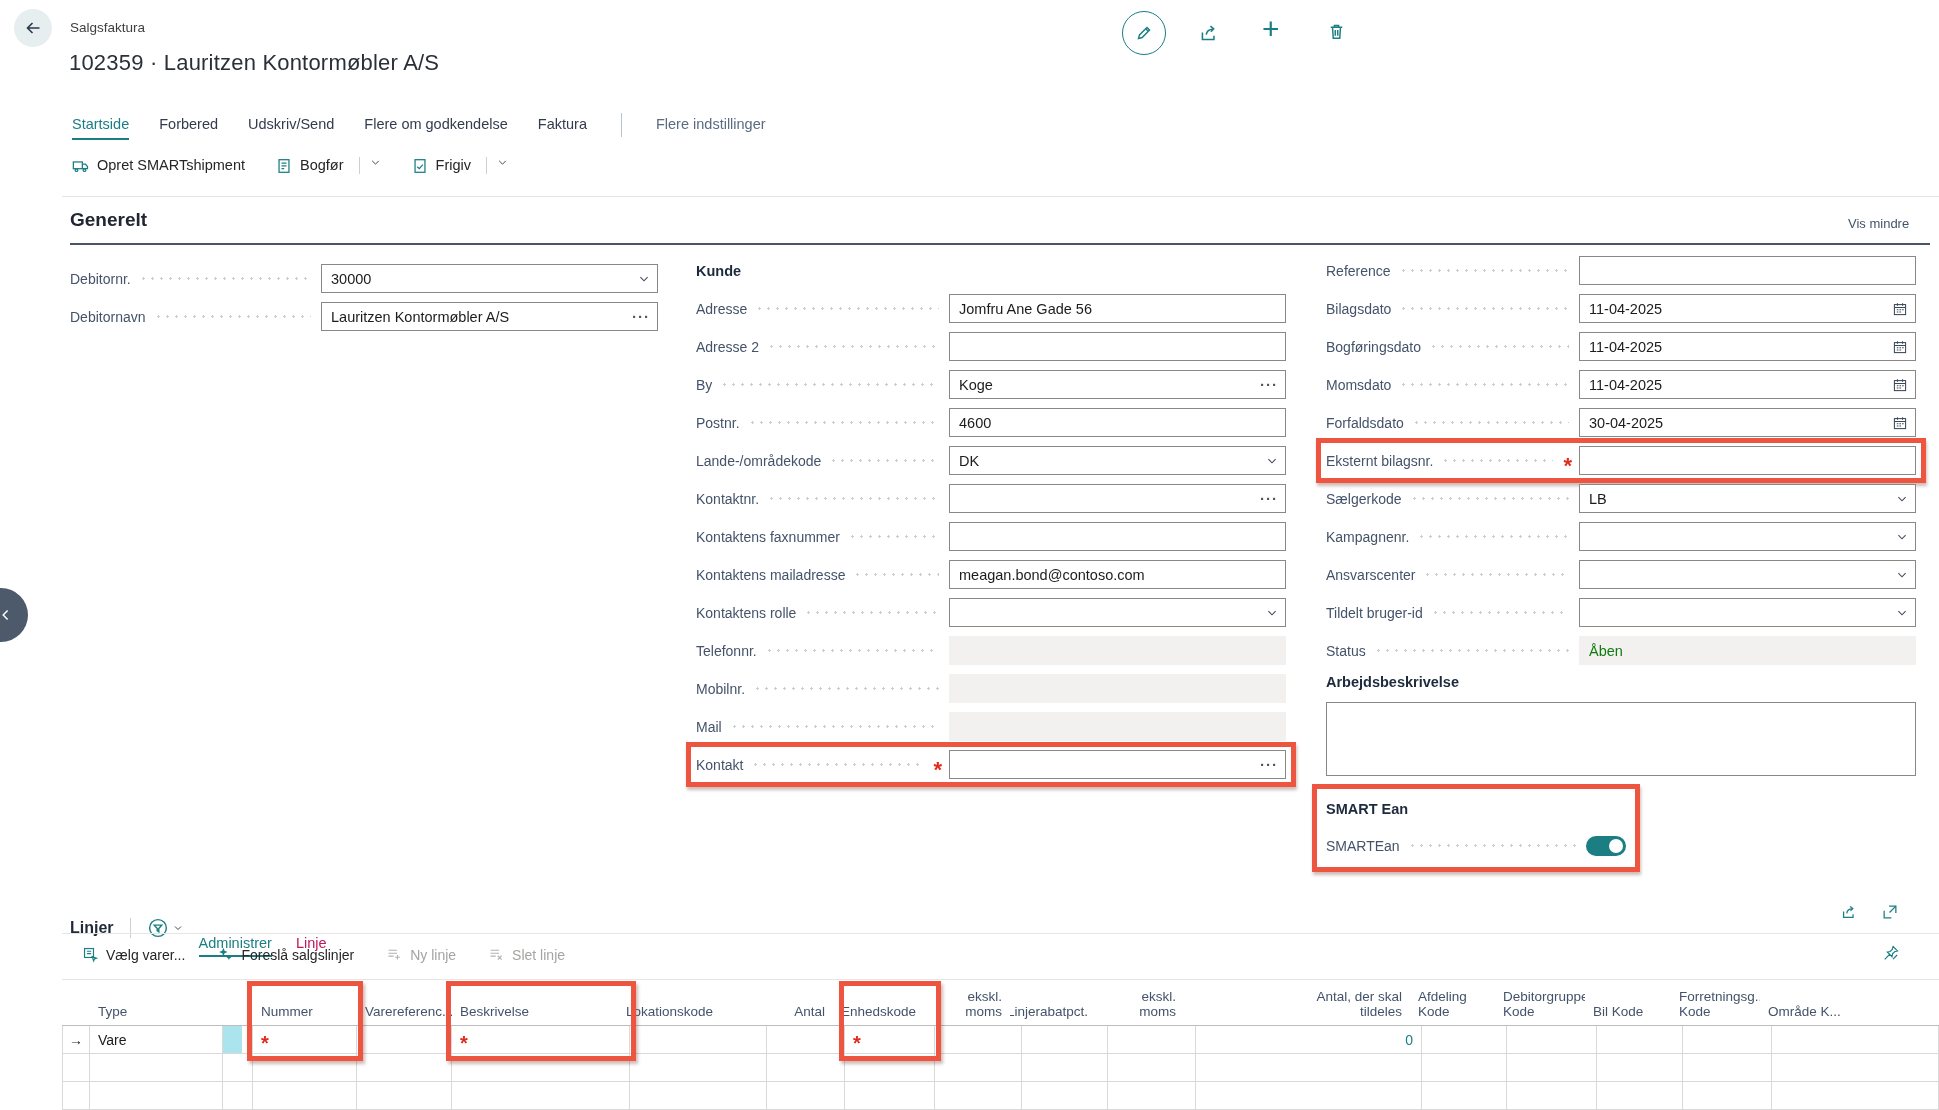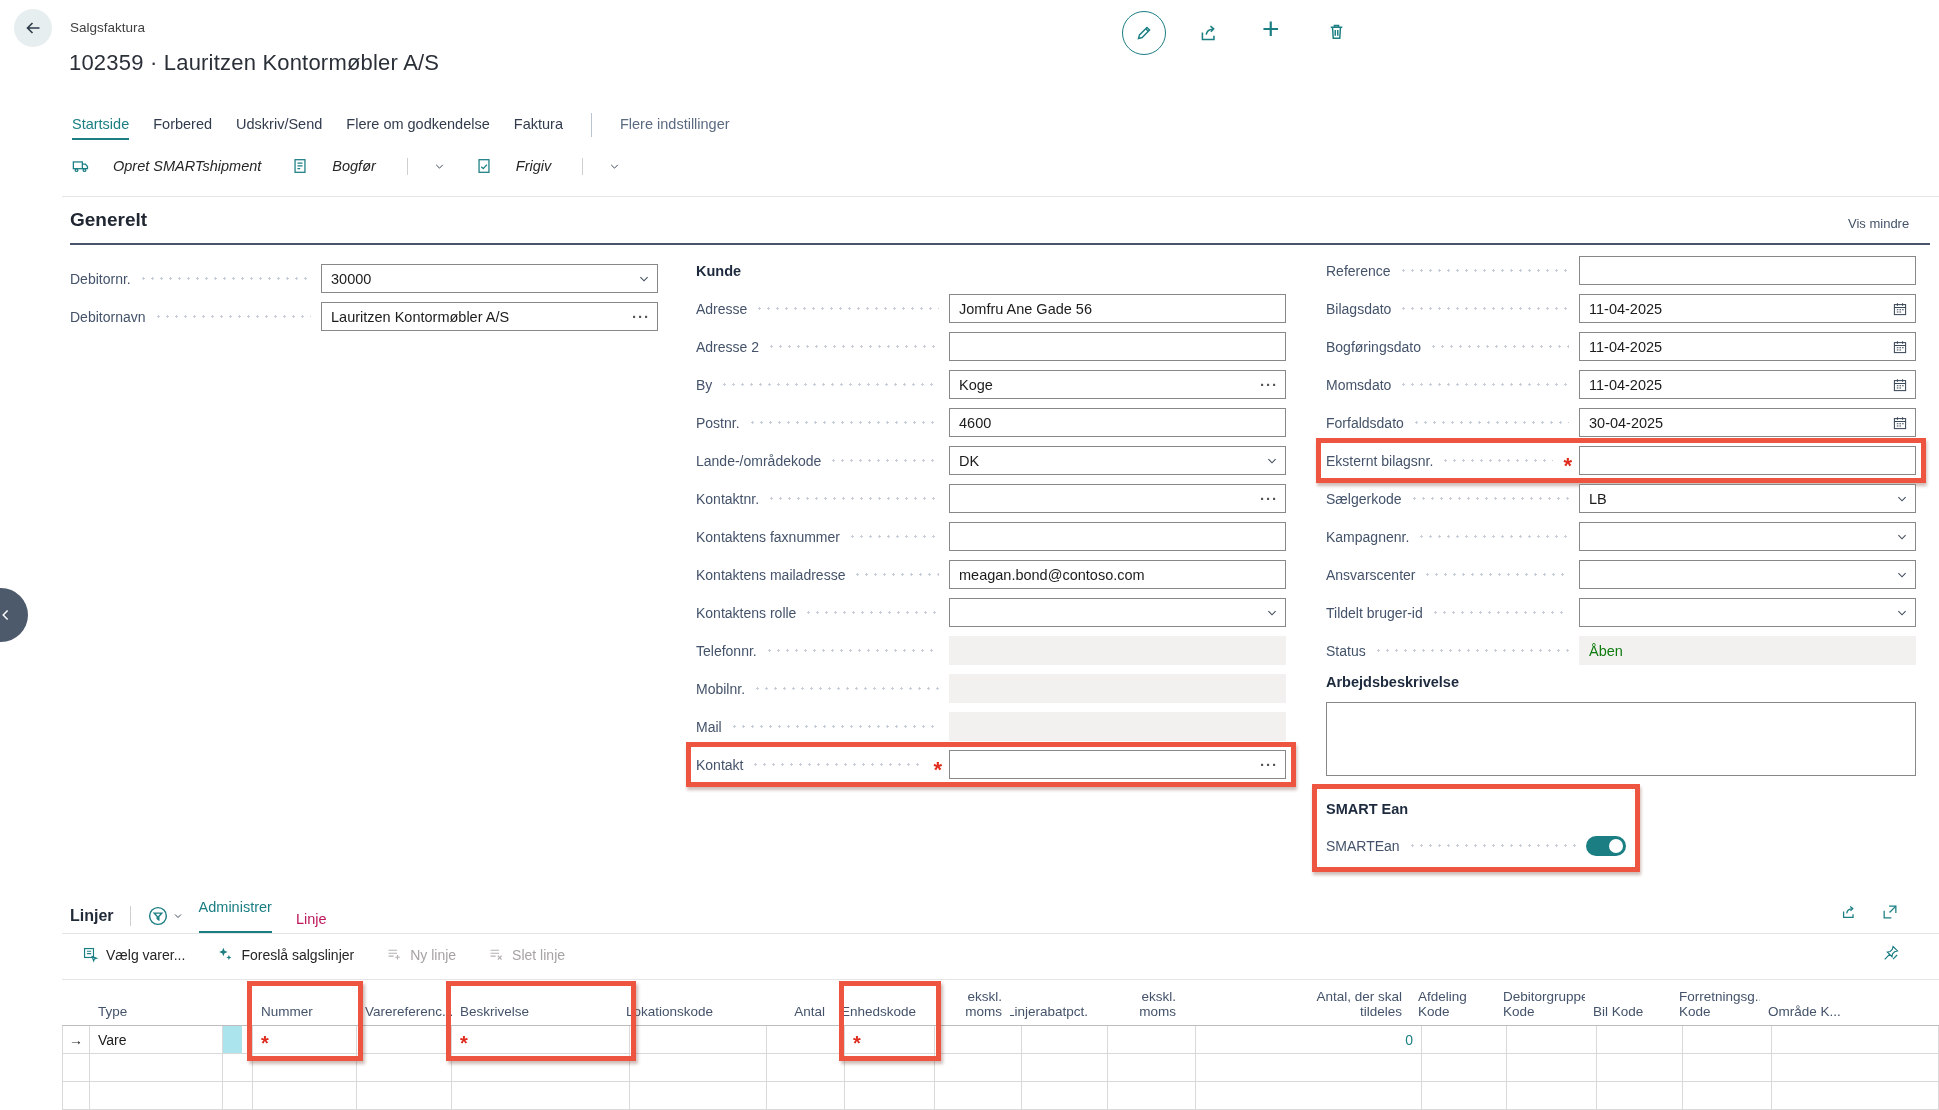--- a/index.html
+++ b/index.html
@@ -19,29 +19,29 @@
   #icon-edit{left:1122px;top:11px;width:44px;height:44px;border-radius:50%;border:1.5px solid var(--teal);
     display:flex;align-items:center;justify-content:center;color:var(--teal);cursor:pointer;}
   .tb-icon{color:var(--teal);cursor:pointer;}
   #icon-share{left:1198px;top:22px;}
   #icon-plus{left:1262px;top:14px;font-size:30px;font-weight:300;line-height:30px;}
   #icon-trash{left:1326px;top:21px;}
 
   #page-title{left:69px;top:50px;font-size:22px;font-weight:300;color:#2a2f38;letter-spacing:.2px;}
 
   
-  #tabs{left:72px;top:116px;display:flex;align-items:center;gap:24px;font-size:14.5px;color:#323c4d;}
+  #tabs{left:72px;top:116px;display:flex;align-items:center;gap:30px;font-size:14.5px;color:#323c4d;}
   .tab{padding-bottom:8px;cursor:pointer;white-space:nowrap;}
   .tab.active{color:var(--teal);border-bottom:2.5px solid var(--teal);padding-bottom:5.5px;font-weight:400;}
   .tab-div{width:1px;height:24px;background:#b9c4d0;margin:0 4px;align-self:center;transform:translateY(-3px);}
   .tab.more{color:#5b6b80;}
 
   
   #actions{left:72px;top:157px;display:flex;align-items:center;gap:30px;font-size:14.5px;color:#262626;}
-  .action{display:flex;align-items:center;gap:23px;cursor:pointer;font-style:italic;}
+  .action{display:flex;align-items:flex-start;gap:7px;cursor:pointer;}
   .action .a-icon{color:var(--teal);}
   .split-div{width:1px;height:17px;background:#cfcfcf;margin:0 3px 0 8px;}
   .chev-sm{color:#3f4a5a;}
 
   .hr{height:1px;background:#e5e5e5;}
   #hr1{left:62px;top:196px;width:1877px;}
 
   
   #gen-title{left:70px;top:209px;font-size:19px;font-weight:700;color:#202733;}
   #show-less{left:1848px;top:216px;font-size:13px;color:#44536a;cursor:pointer;}
@@ -77,21 +77,21 @@
   
   #panel-btn{left:-26px;top:588px;width:54px;height:54px;border-radius:50%;background:#4d5a6c;color:#fff;
     display:flex;align-items:center;justify-content:flex-end;padding-right:14px;cursor:pointer;}
 
   
   #lines-head{left:70px;top:899px;display:flex;align-items:center;gap:16px;}
   #lines-title{font-size:16px;font-weight:700;color:#1f2937;}
   .v-div{width:1px;height:20px;background:#cfcfcf;}
   #filter-group{display:flex;align-items:center;gap:4px;color:var(--teal);cursor:pointer;}
   .ltab{font-size:14.5px;color:#be185d;padding-bottom:6px;cursor:pointer;}
-  .ltab.active{color:var(--teal);border-bottom:2px solid var(--teal);padding-bottom:16px;}
+  .ltab.active{color:var(--teal);border-bottom:2px solid var(--teal);padding-bottom:4px;margin-top:36px;}
   #lines-share{left:1840px;top:903px;}#lines-popout{left:1881px;top:903px;}
   #hr2{left:62px;top:933px;width:1877px;}
   #lines-toolbar{left:82px;top:946px;display:flex;align-items:center;gap:32px;font-size:14px;color:#262626;}
   .tool{display:flex;align-items:center;gap:7px;cursor:pointer;}
   .tool .a-icon{color:var(--teal);}
   .tool.off{color:#a6a4a2;cursor:default;}
   .tool.off .a-icon{color:#b5b3b1;}
   #pin-btn{left:1882px;top:944px;}
   #hr3{left:62px;top:979px;width:1877px;}
 

